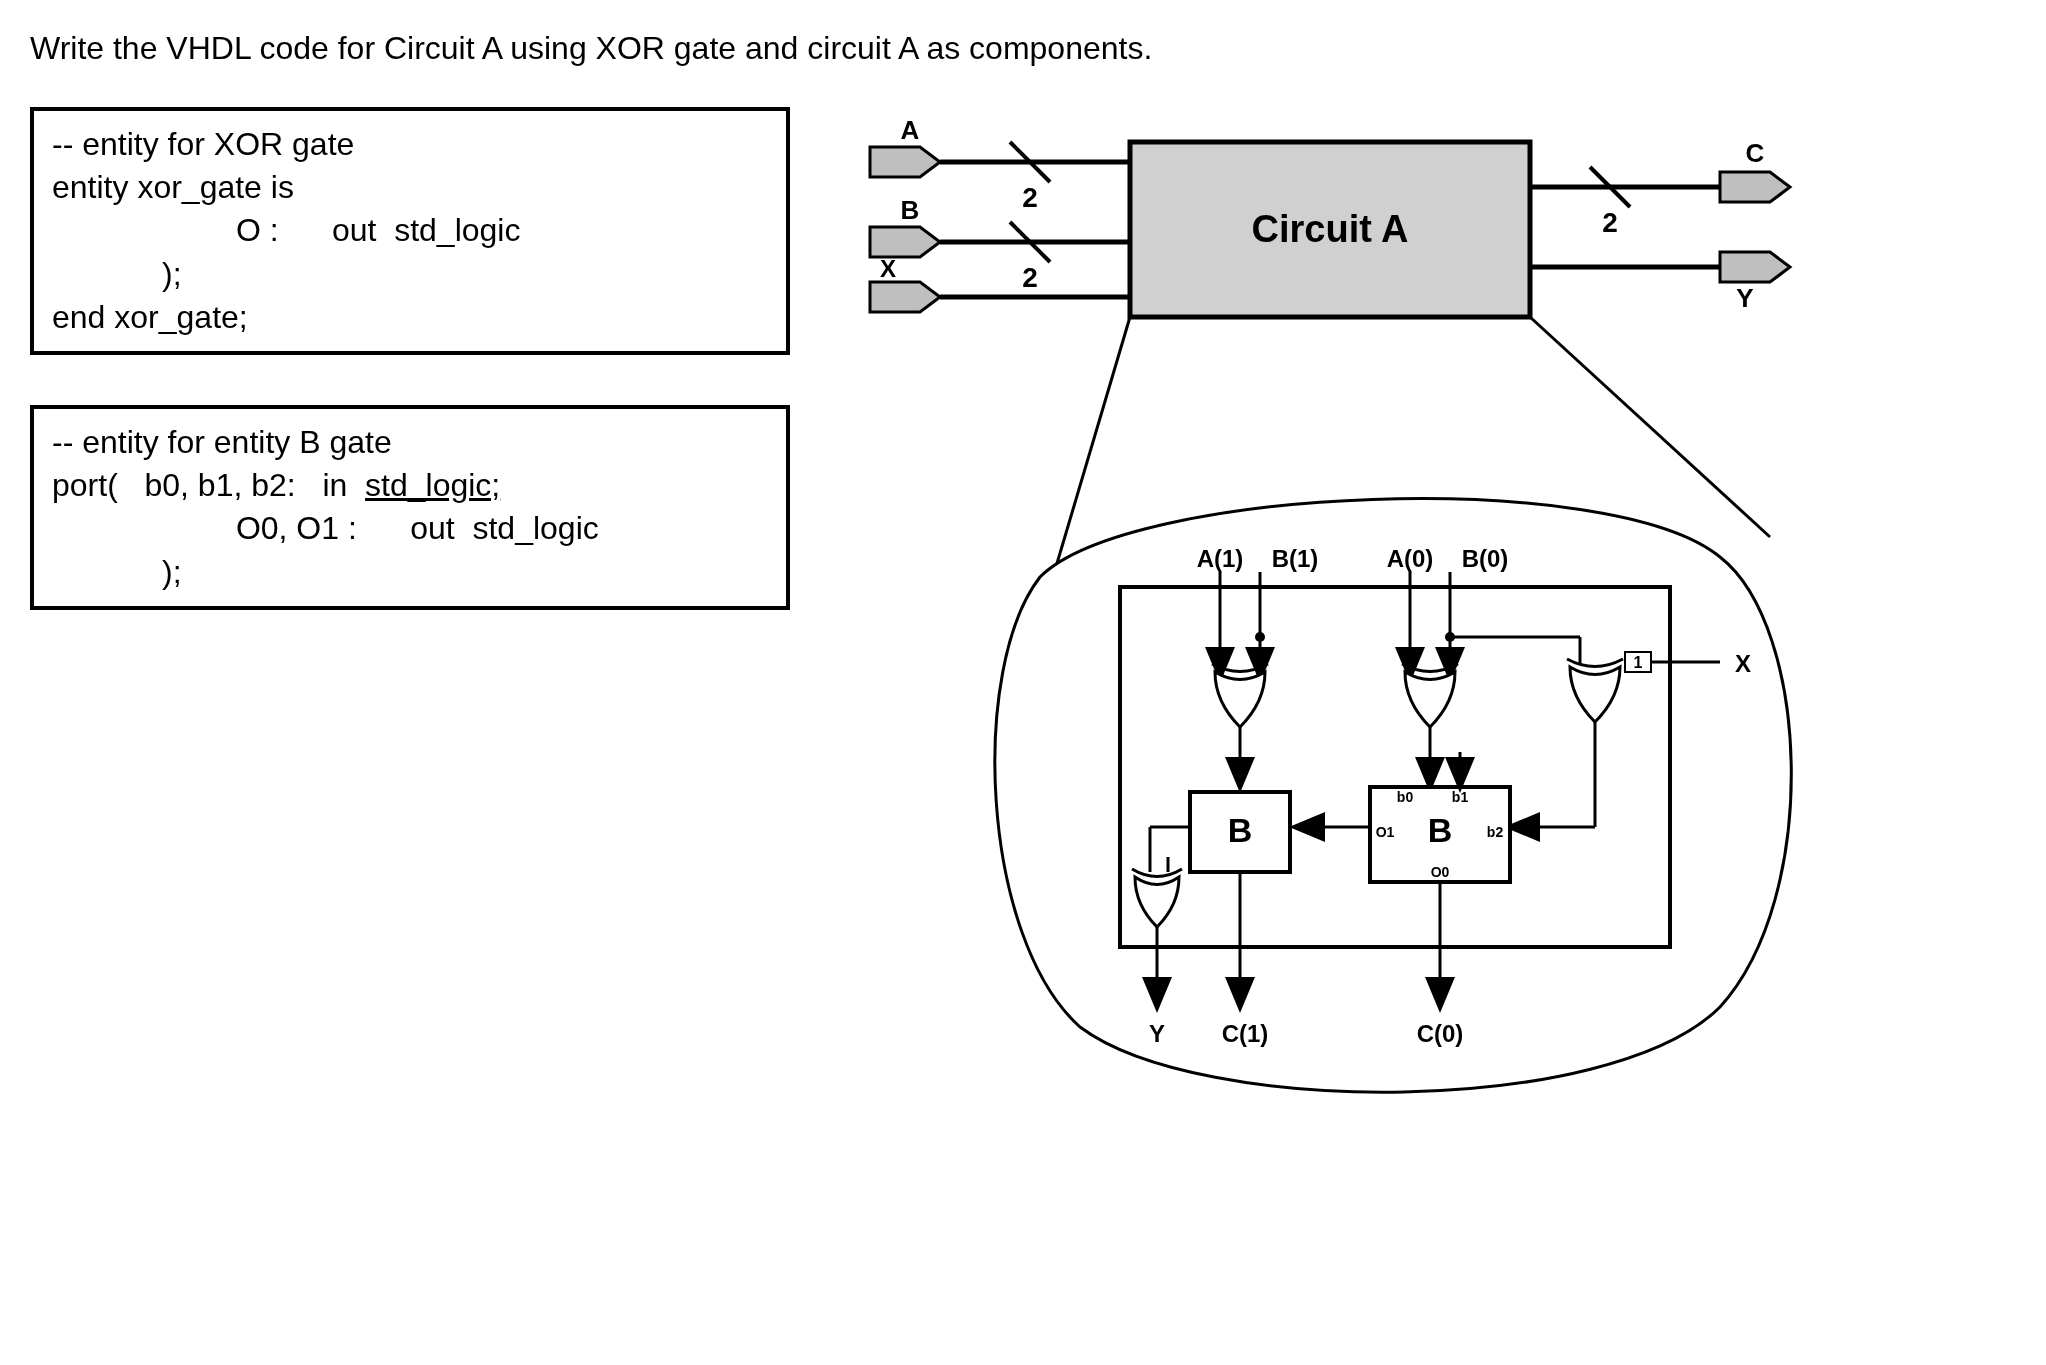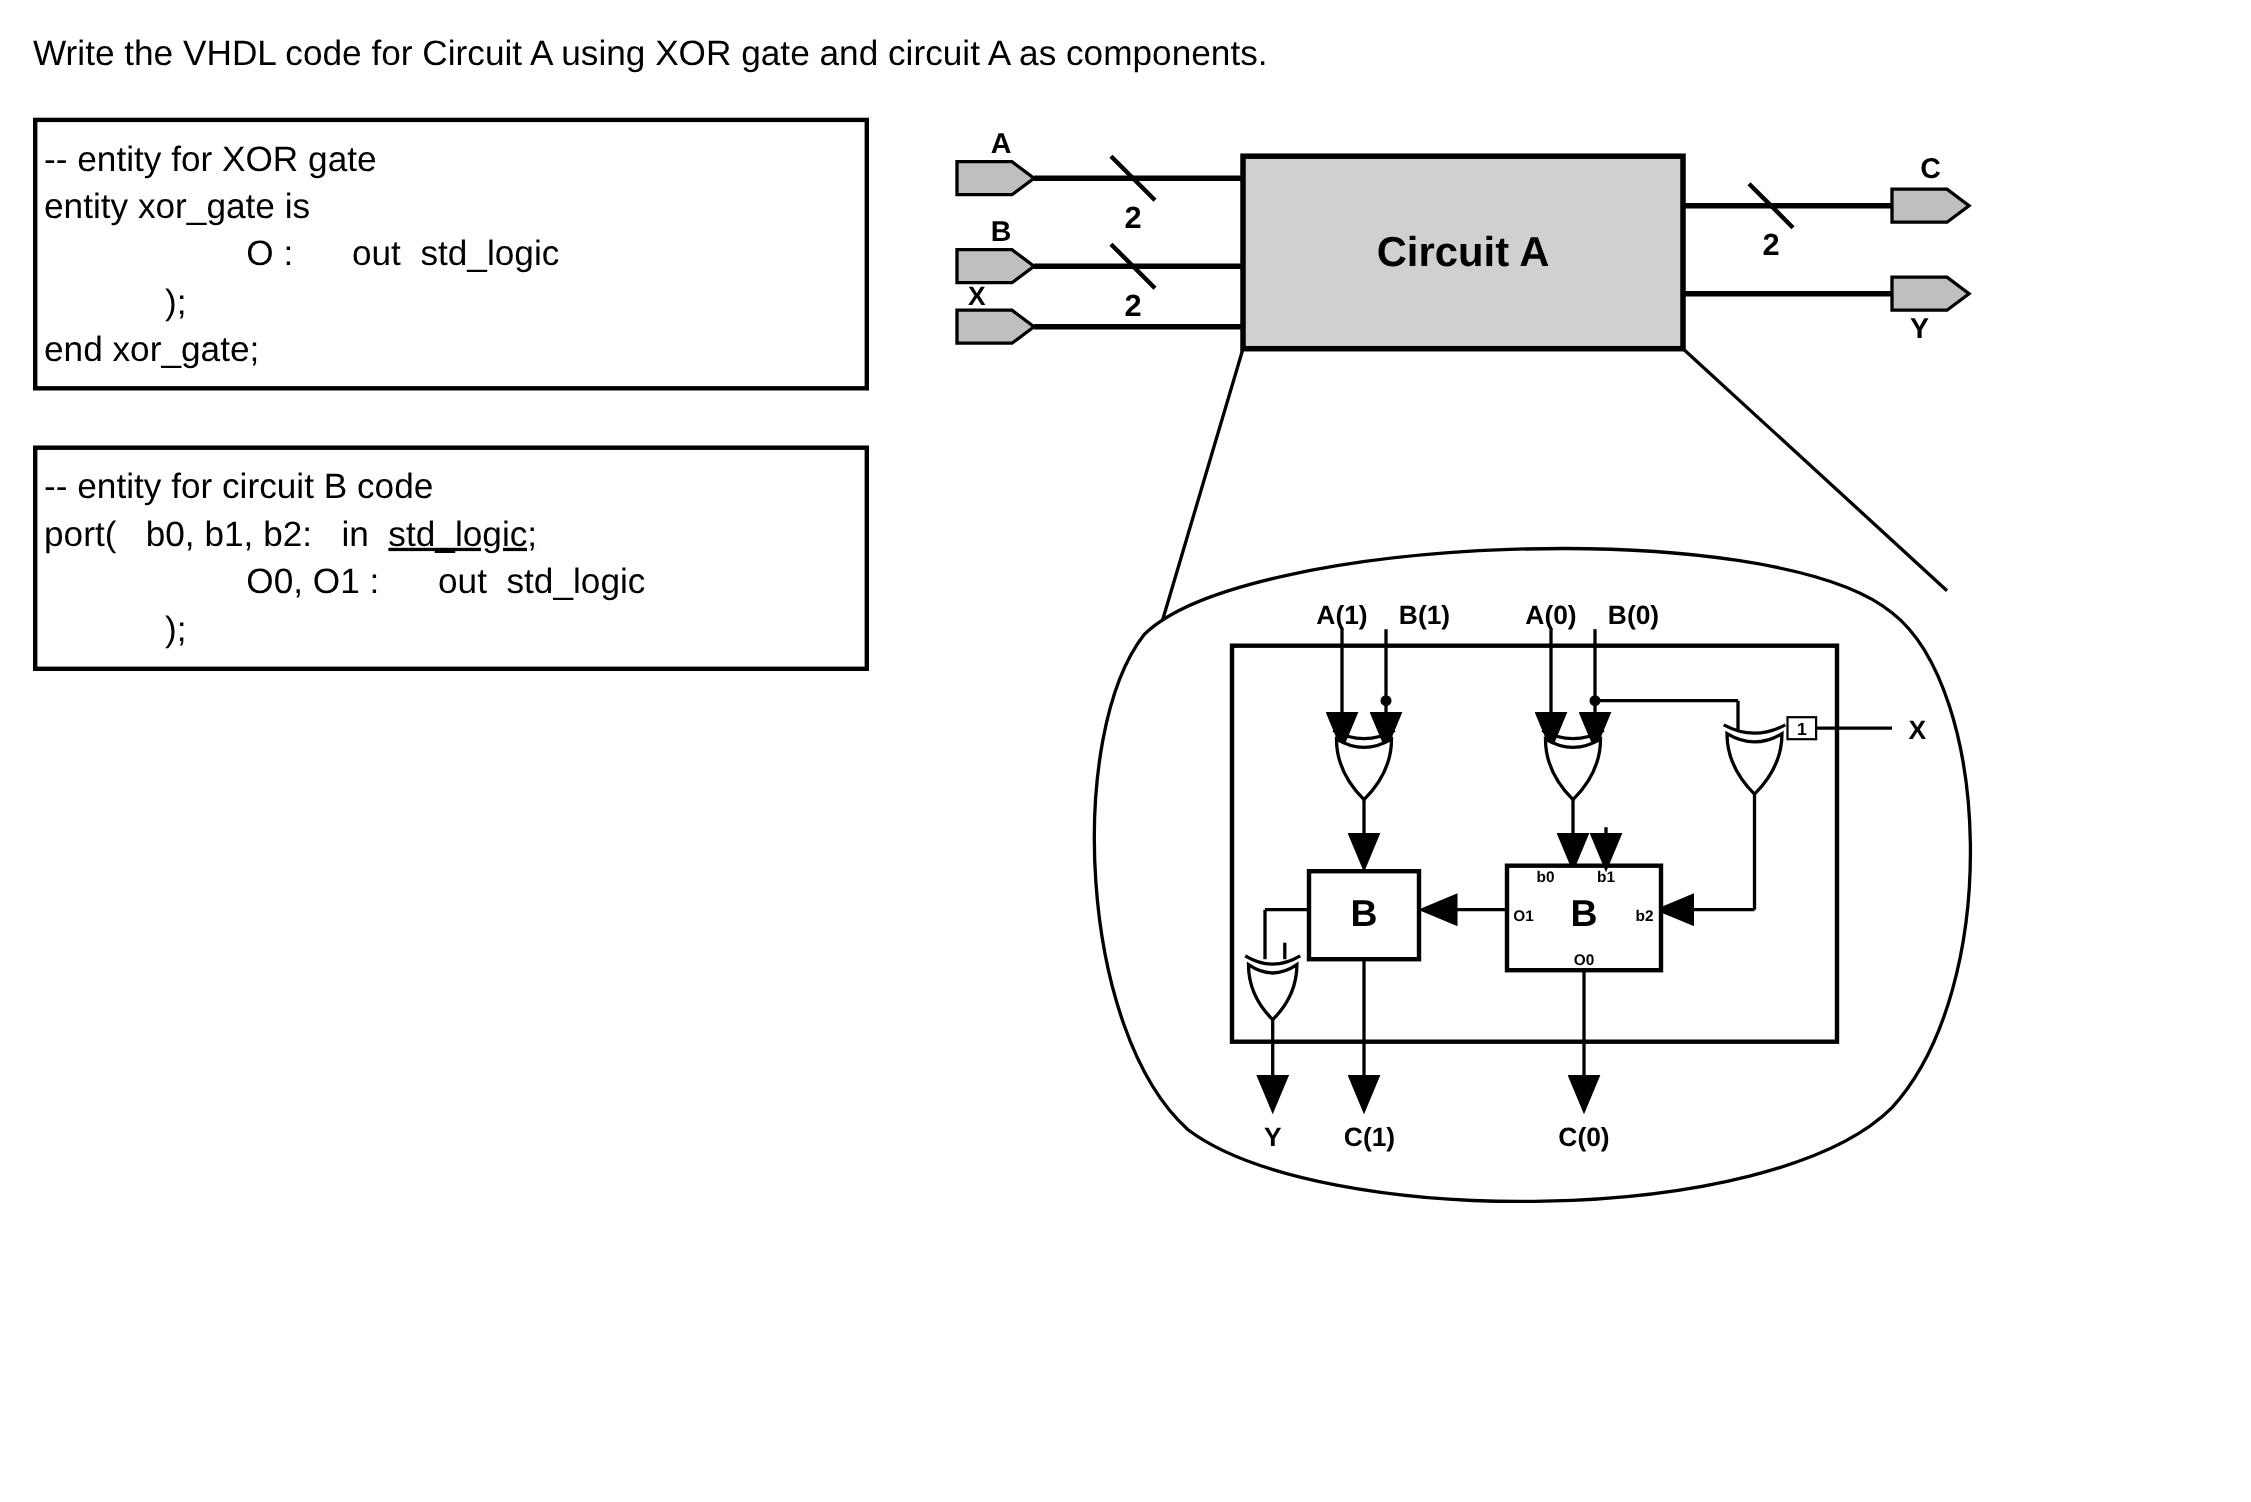--- a/index.html
+++ b/index.html
@@ -22,21 +22,21 @@
     align-items: flex-start;
   }
   .left-col {
     width: 760px;
     display: flex;
     flex-direction: column;
     gap: 50px;
   }
   .code-box {
     border: 4px solid #000;
-    padding: 12px 6px;
+    padding: 12px 18px;
     font-size: 32px;
     line-height: 1.35;
     font-family: Arial, Helvetica, sans-serif;
   }
   .code-box .kw { font-weight: 400; }
   .code-box .indent { display:inline-block; width: 110px; }
   .code-box .indent2 { display:inline-block; width: 175px; }
   .right-col {
     position: relative;
     width: 1050px;
@@ -69,21 +69,21 @@
       <div>
         <span class="indent"></span><span>);</span>
       </div>
       <div>
         <span class="kw">end</span>
         <span>xor_gate;</span>
       </div>
     </div>
 
     <div class="code-box">
-      <div>-- entity for circuit B code</div>
+      <div>-- entity for entity B gate</div>
       <div>
         <span class="kw">port(</span>&nbsp;&nbsp;
         <span>b0, b1, b2:</span>&nbsp;&nbsp;
         <span class="kw">in</span>&nbsp;
         <span style="text-decoration:underline">std_logic;</span>
       </div>
       <div>
         <span class="indent2"></span>
         <span>O0, O1 :</span>&nbsp;&nbsp;&nbsp;&nbsp;&nbsp;
         <span class="kw">out</span>&nbsp;

